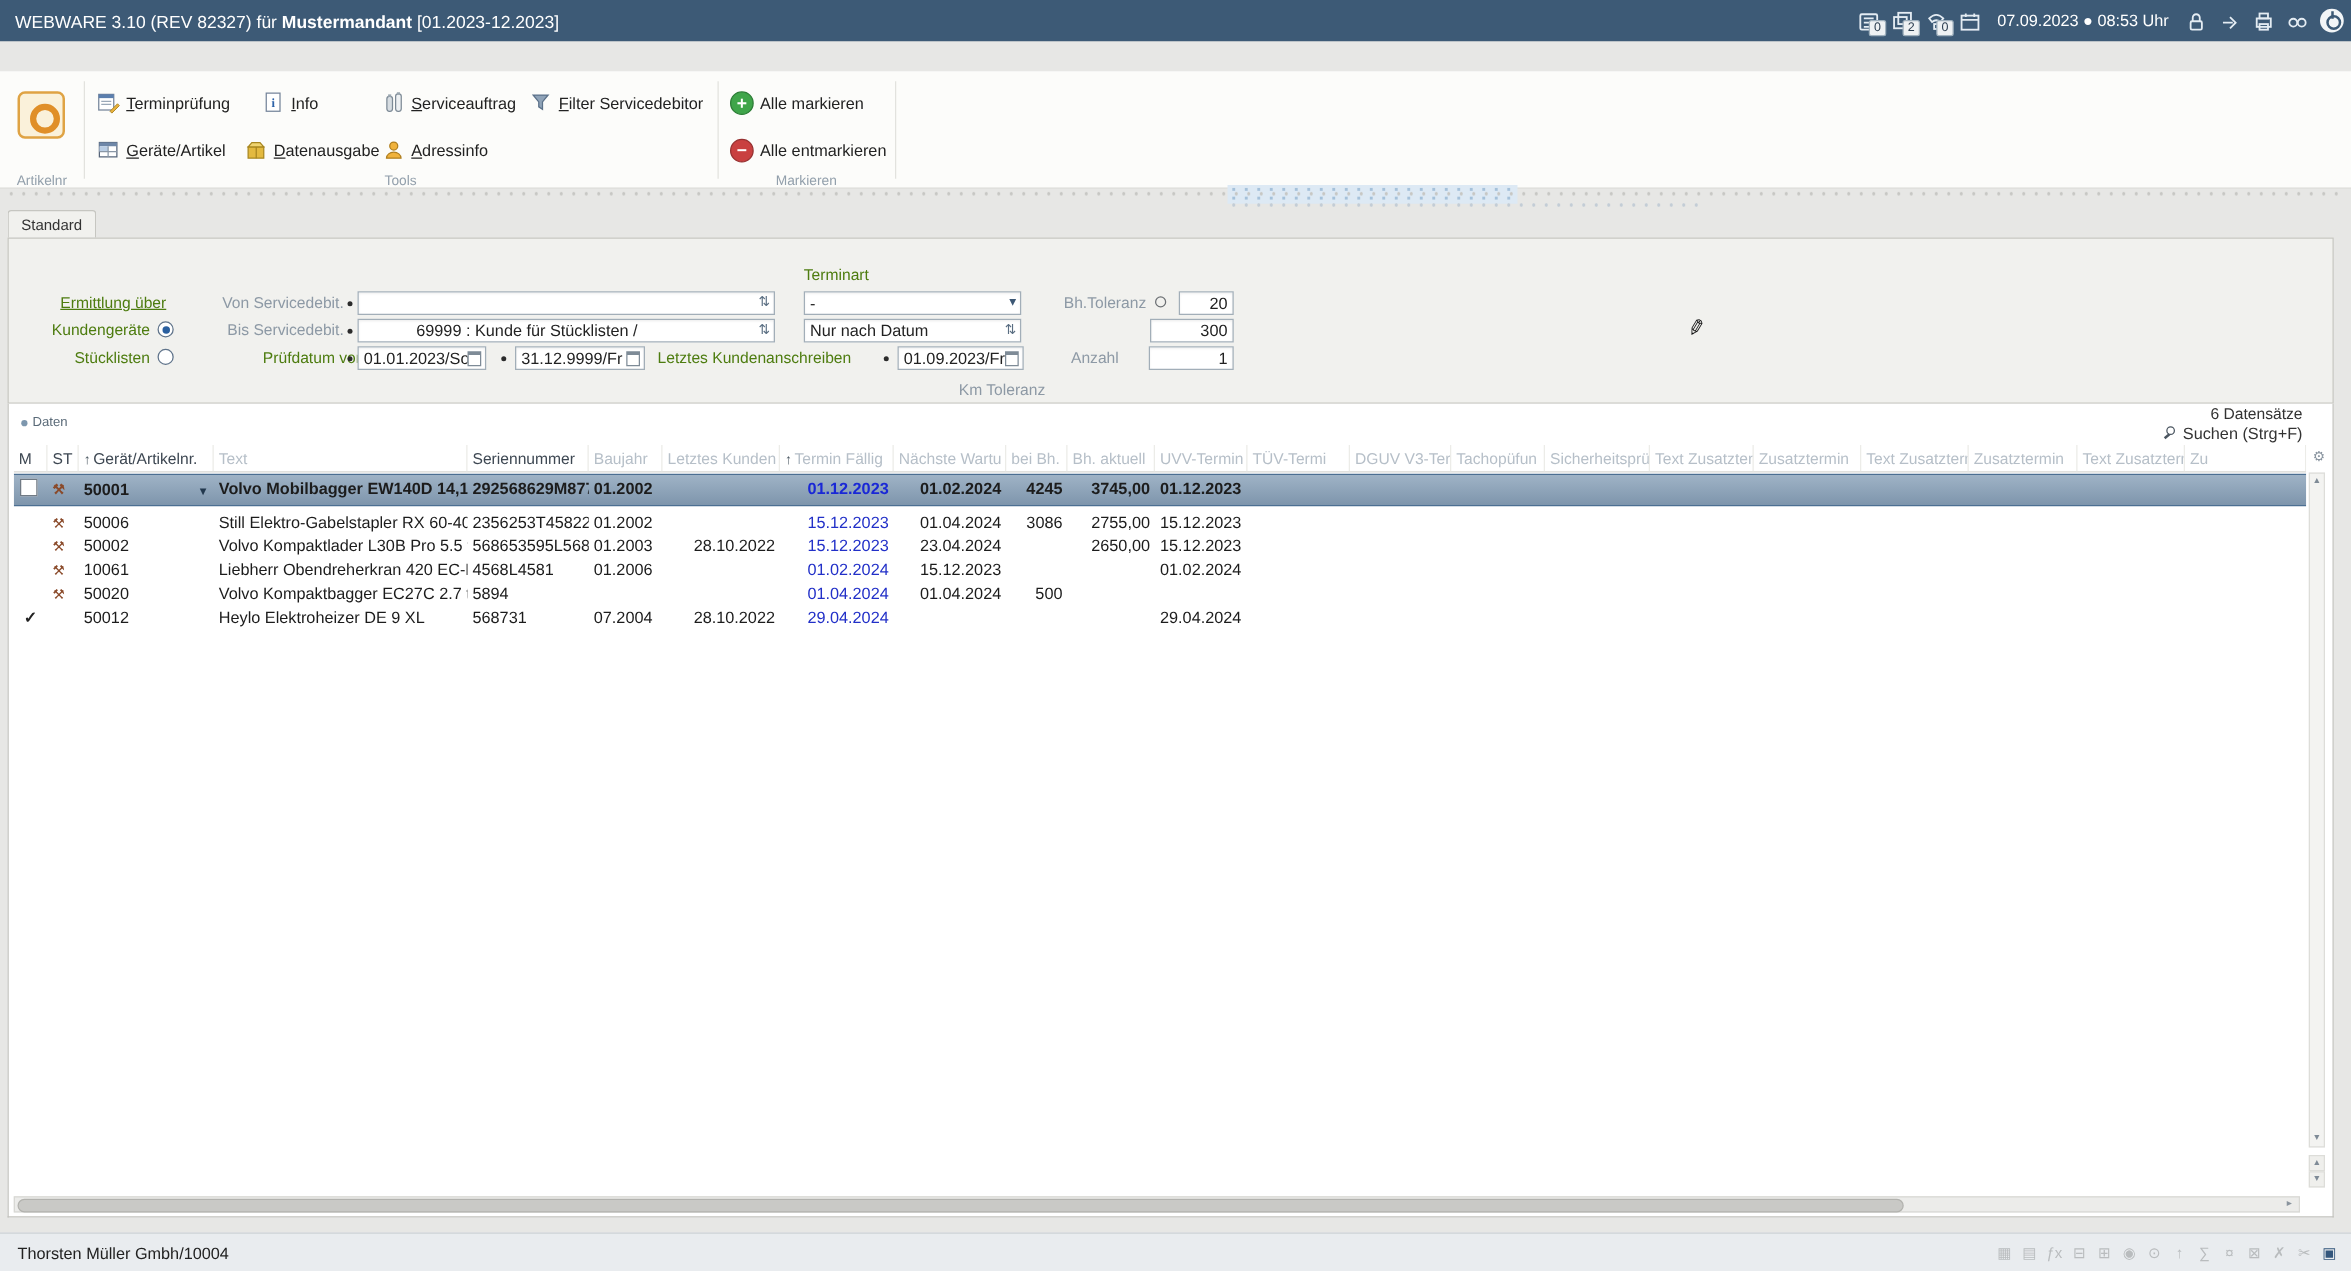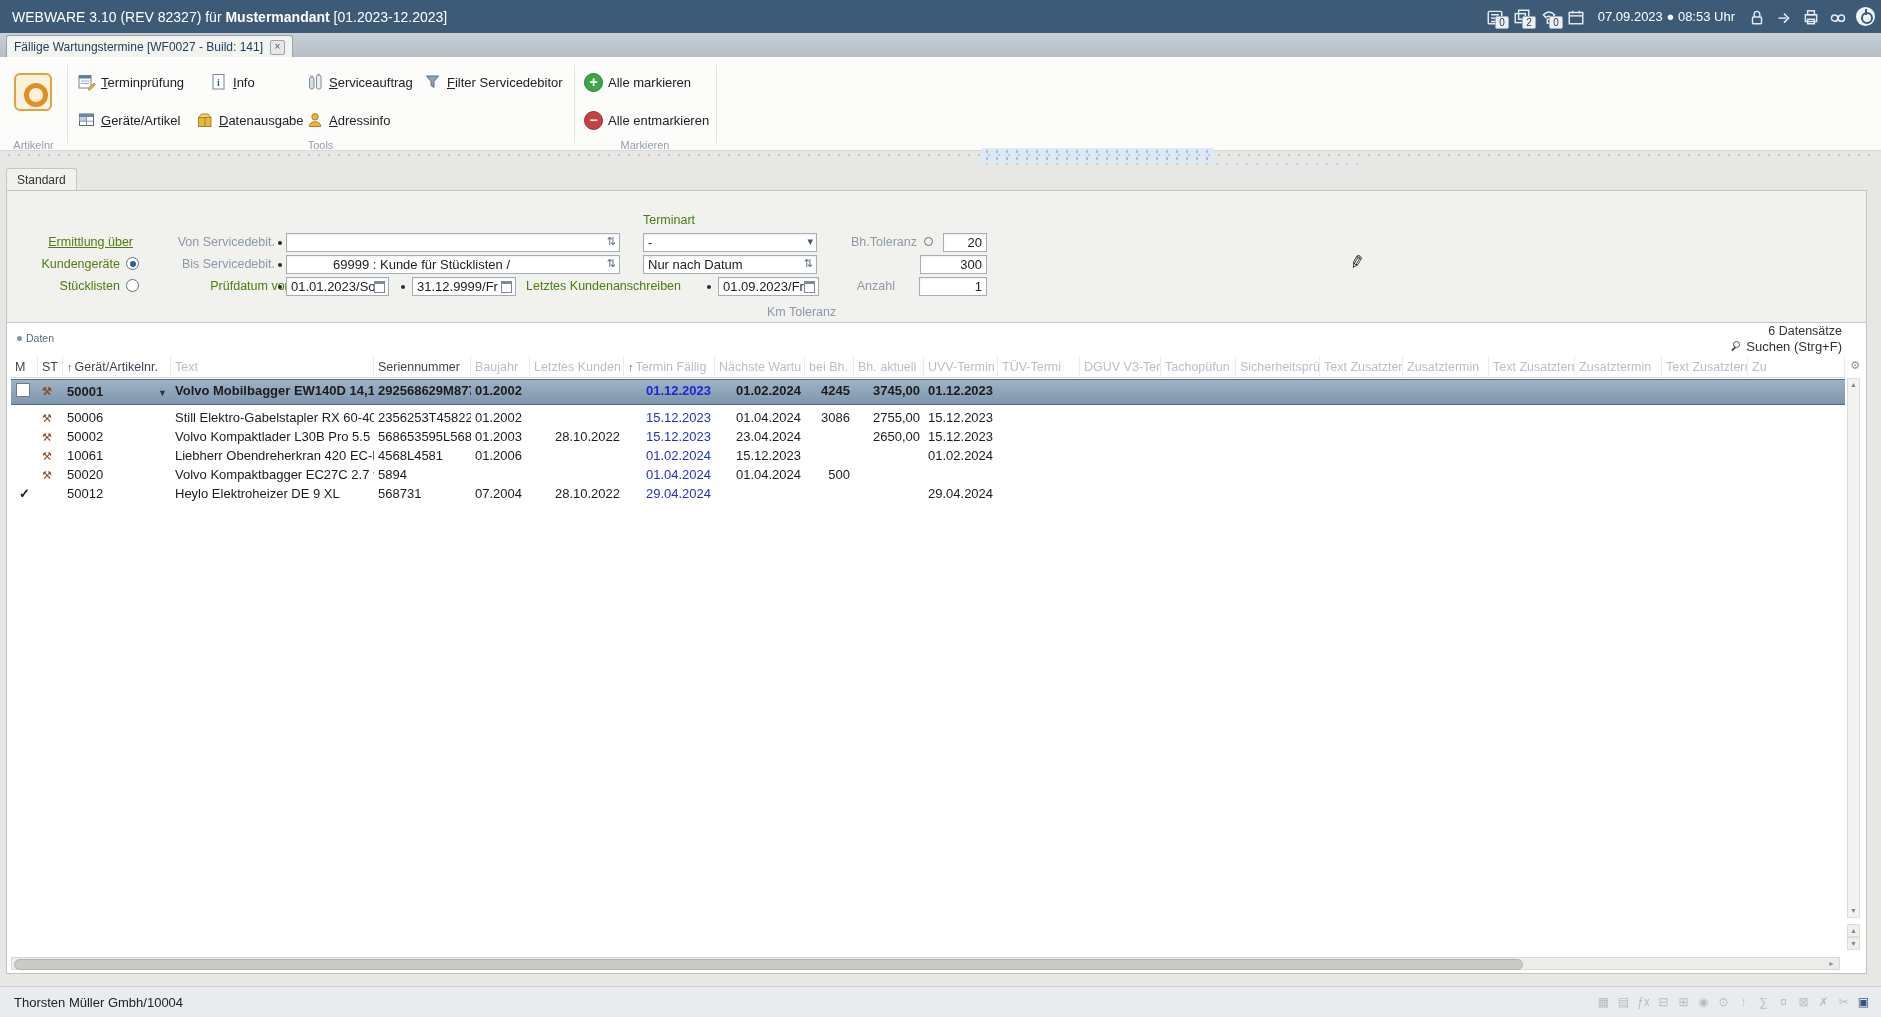--- a/index.html
+++ b/index.html
@@ -204,26 +204,20 @@
         <svg viewBox="0 0 16 16">
             <circle cx="5" cy="9" r="2.8"></circle>
             <circle cx="11" cy="9" r="2.8"></circle>
             <path d="M7.8 9 h0.4"></path>
           </svg>
       </span>
       <span class="pwr"></span>
     </div>
   </div>
 
-  <div class="tabbar">
-    <div class="wintab">
-      <span>Fällige Wartungstermine [WF0027 - Build: 141]</span>
-      <span class="tabclose">×</span>
-    </div>
-  </div>
 
   <div class="ribbon">
     <div class="bigbtn">
       <span class="exiticon"></span>
     </div>
     <div class="glabel" style="left:0;width:67px;">Artikelnr</div>
     <div class="rsep" style="left:67px;"></div>
 
     <div class="rbtn" style="left:78px;top:14px;">
       <span class="ricon">

